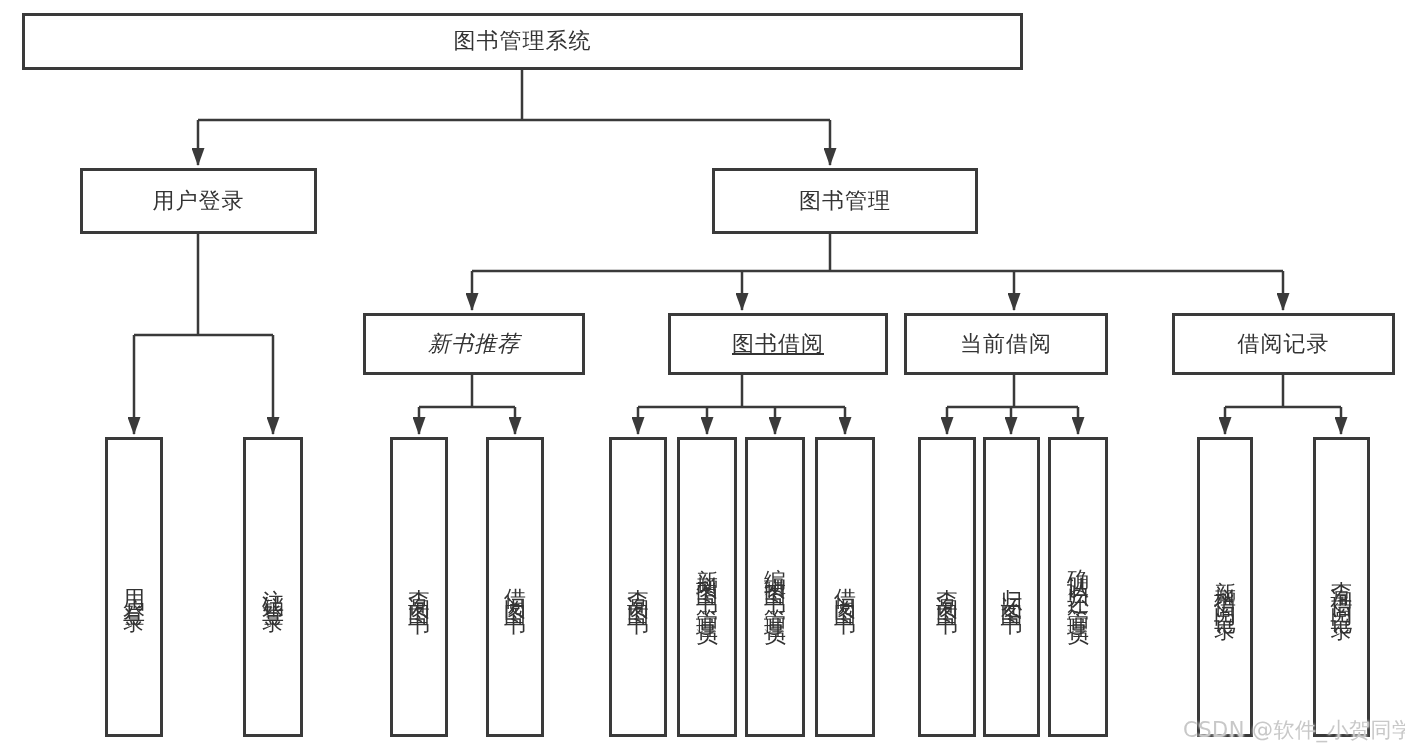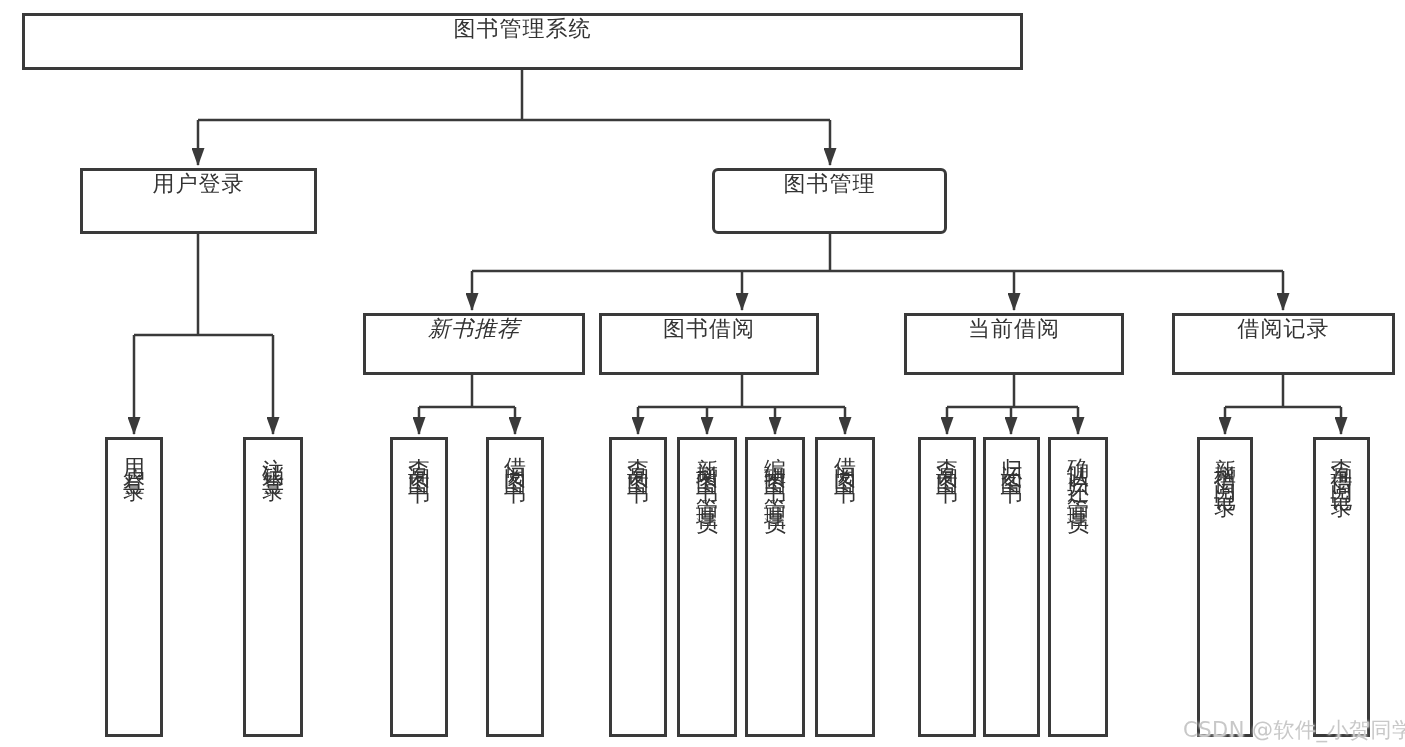--- a/index.html
+++ b/index.html
@@ -16,21 +16,21 @@
     position: absolute;
     left: 0; top: 0;
     width: 1405px; height: 747px;
   }
   .box {
     position: absolute;
     box-sizing: border-box;
     border: 3px solid #3a3a3a;
     background: #ffffff;
     display: flex;
-    align-items: flex-start;
+    align-items: center;
     justify-content: center;
     z-index: 2;
   }
   .box .h-label {
     font-size: 22px;
     letter-spacing: 1px;
     white-space: nowrap;
     line-height: 1.2;
   }
   .box .v-label {
@@ -99,31 +99,31 @@
     </g>
   </svg>
 
   <div class="box" style="left:22px; top:13px; width:1001px; height:57px;">
     <span class="h-label">图书管理系统</span>
   </div>
 
   <div class="box" style="left:80px; top:168px; width:237px; height:66px;">
     <span class="h-label">用户登录</span>
   </div>
-  <div class="box" style="left:712px; top:168px; width:235px; height:66px;border-radius:6px;">
+  <div class="box" style="left:712px; top:168px; width:266px; height:66px;">
     <span class="h-label">图书管理</span>
   </div>
 
   <div class="box" style="left:363px; top:313px; width:222px; height:62px;font-style:italic;">
     <span class="h-label">新书推荐</span>
   </div>
-  <div class="box" style="left:599px; top:313px; width:220px; height:62px;">
+  <div class="box" style="left:668px; top:313px; width:220px; height:62px;text-decoration:underline;">
     <span class="h-label">图书借阅</span>
   </div>
-  <div class="box" style="left:904px; top:313px; width:220px; height:62px;">
+  <div class="box" style="left:904px; top:313px; width:204px; height:62px;">
     <span class="h-label">当前借阅</span>
   </div>
   <div class="box" style="left:1172px; top:313px; width:223px; height:62px;">
     <span class="h-label">借阅记录</span>
   </div>
 
   <div class="box" style="left:105px; top:437px; width:58px; height:300px;">
     <span class="v-label">用户登录</span>
   </div>
   <div class="box" style="left:243px; top:437px; width:60px; height:300px;">

